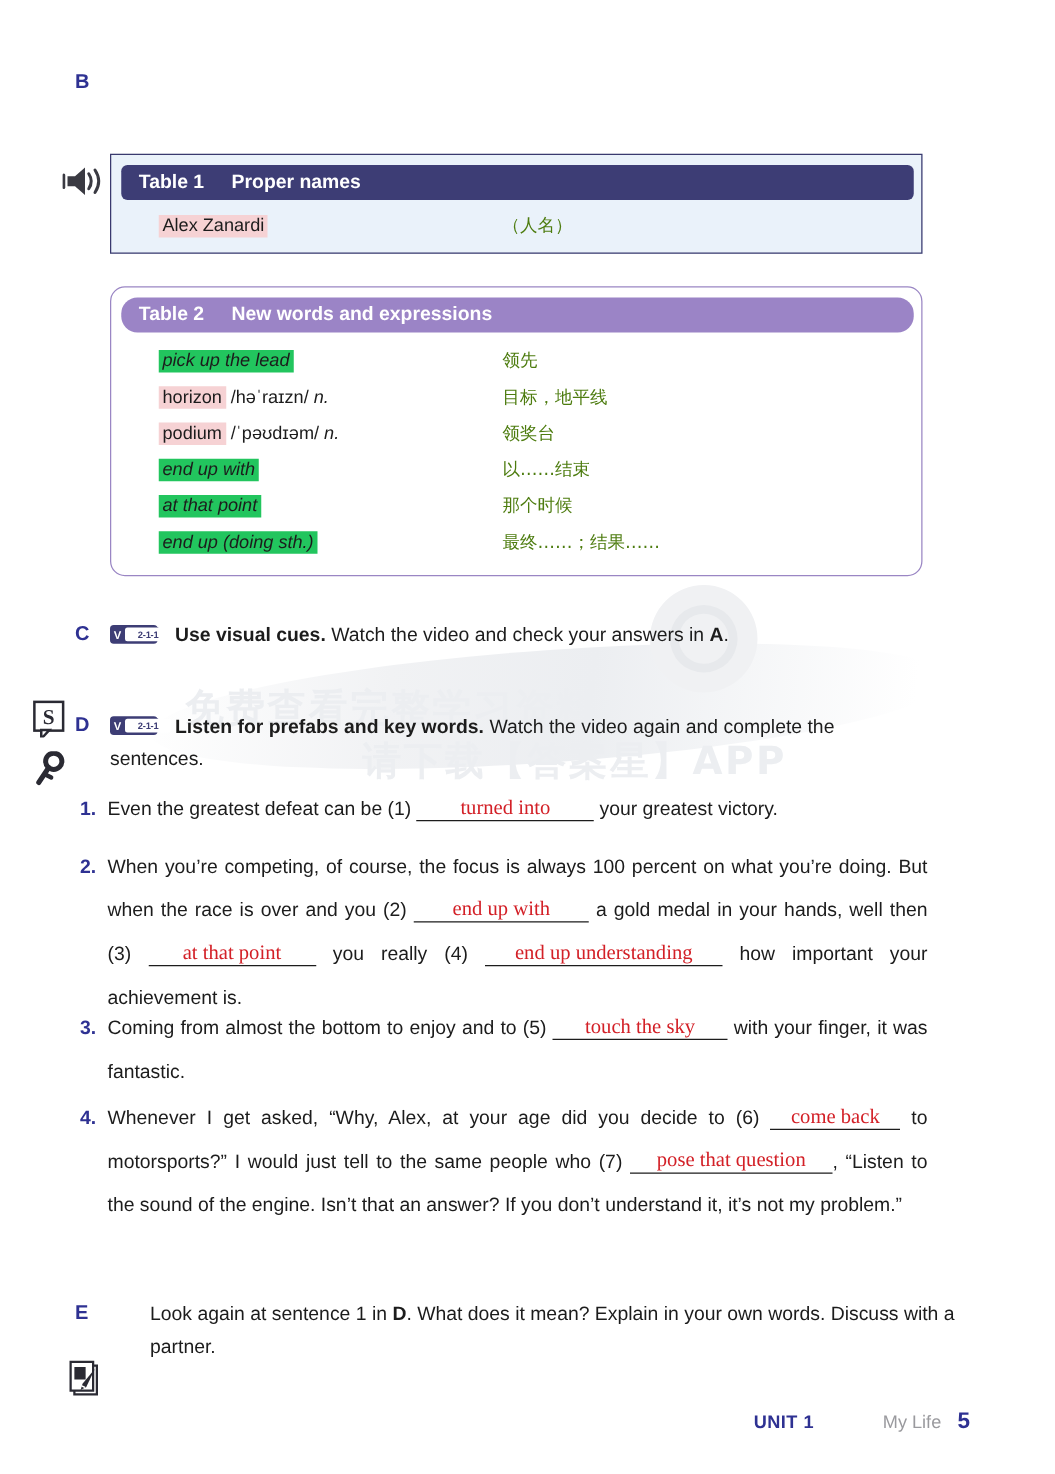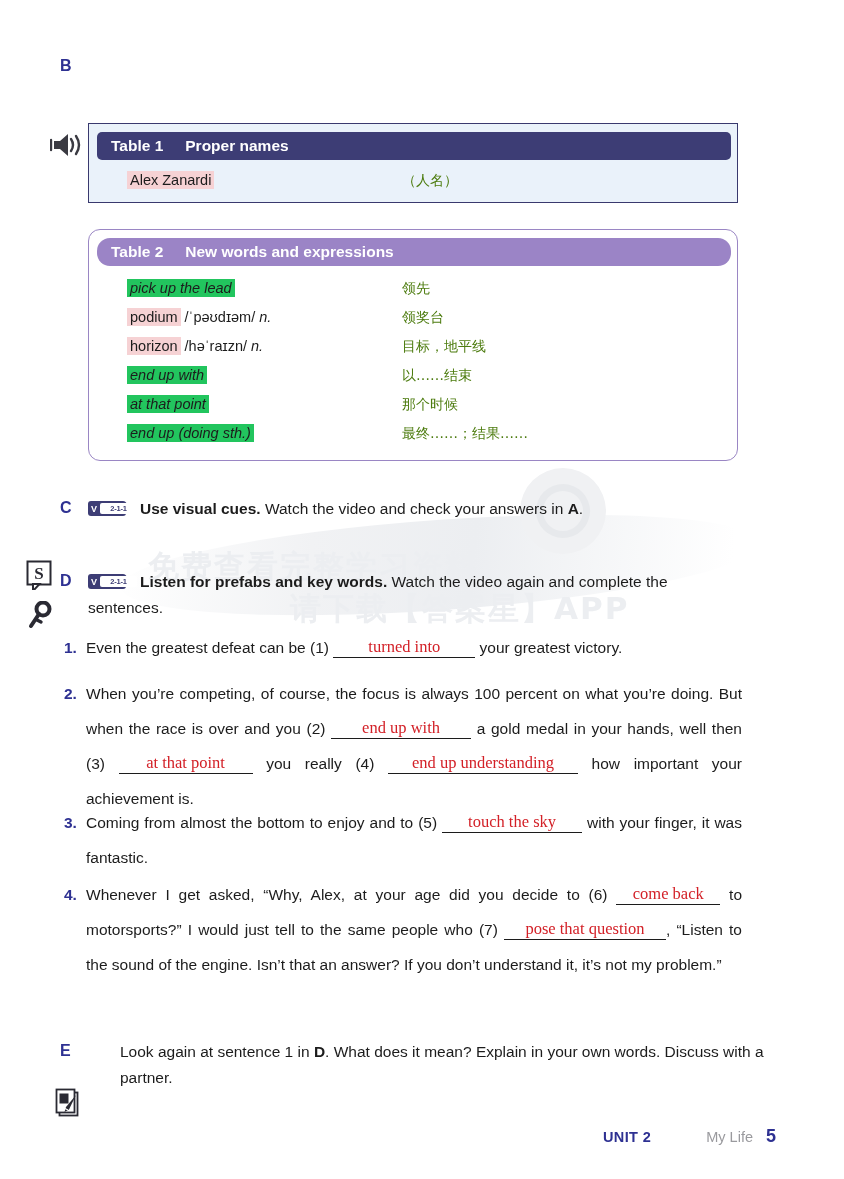--- a/index.html
+++ b/index.html
@@ -307,26 +307,26 @@
     <div class="t2-head">
       <span class="t-num">Table 2</span>
       <span>New words and expressions</span>
     </div>
     <div class="t-rows" style="top:50px;" id="t2-rows">
         <div class="t-row">
           <span class="t-col-en"><span class="hl-italic">pick up the lead</span></span>
           <span class="t-col-zh">领先</span>
         </div>
         <div class="t-row">
+          <span class="t-col-en"><span class="hl">horizon</span><span class="phon"> /həˈraɪzn/ </span><span class="pos">n.</span></span>
+          <span class="t-col-zh">目标，地平线</span>
+        </div>
+        <div class="t-row">
           <span class="t-col-en"><span class="hl">podium</span><span class="phon"> /ˈpəʊdɪəm/ </span><span class="pos">n.</span></span>
           <span class="t-col-zh">领奖台</span>
-        </div>
-        <div class="t-row">
-          <span class="t-col-en"><span class="hl">horizon</span><span class="phon"> /həˈraɪzn/ </span><span class="pos">n.</span></span>
-          <span class="t-col-zh">目标，地平线</span>
         </div>
         <div class="t-row">
           <span class="t-col-en"><span class="hl-italic">end up with</span></span>
           <span class="t-col-zh">以……结束</span>
         </div>
         <div class="t-row">
           <span class="t-col-en"><span class="hl-italic">at that point</span></span>
           <span class="t-col-zh">那个时候</span>
         </div>
         <div class="t-row">
@@ -383,18 +383,18 @@
     <svg width="30" height="32" viewBox="0 0 30 32">
       <rect x="5.5" y="4.5" width="18" height="23" fill="#ffffff" stroke="#2a2a33" stroke-width="1.8"></rect>
       <rect x="2.5" y="1.5" width="18" height="23" fill="#ffffff" stroke="#2a2a33" stroke-width="1.8"></rect>
       <path d="M5.5 5.5 h9 v10 h-9 Z" fill="#2a2a33"></path>
       <path d="M22 7 L12 19 L10.5 24 L15 21.5 Z" fill="#2a2a33"></path>
       <path d="M11 20.5 L14 22" stroke="#ffffff" stroke-width="1.2"></path>
     </svg>
   </div>
 
   <div class="footer">
-    <span class="f-unit">UNIT 2</span>
+    <span class="f-unit">UNIT 1</span>
     <span class="f-title">My Life</span>
     <span class="f-page">5</span>
   </div>
 
 </div>
 
 </body></html>

